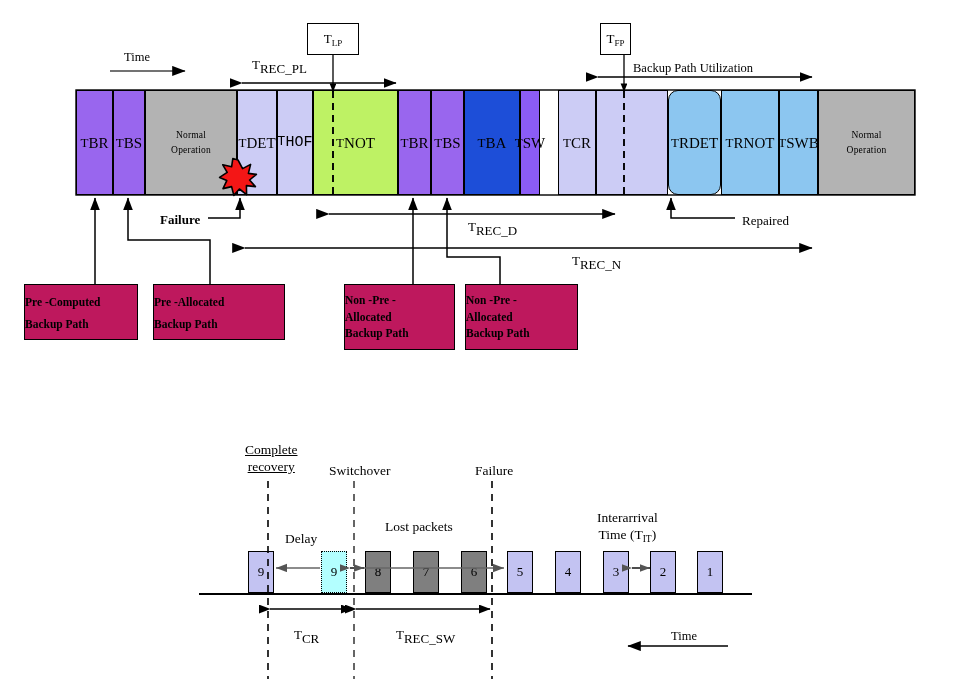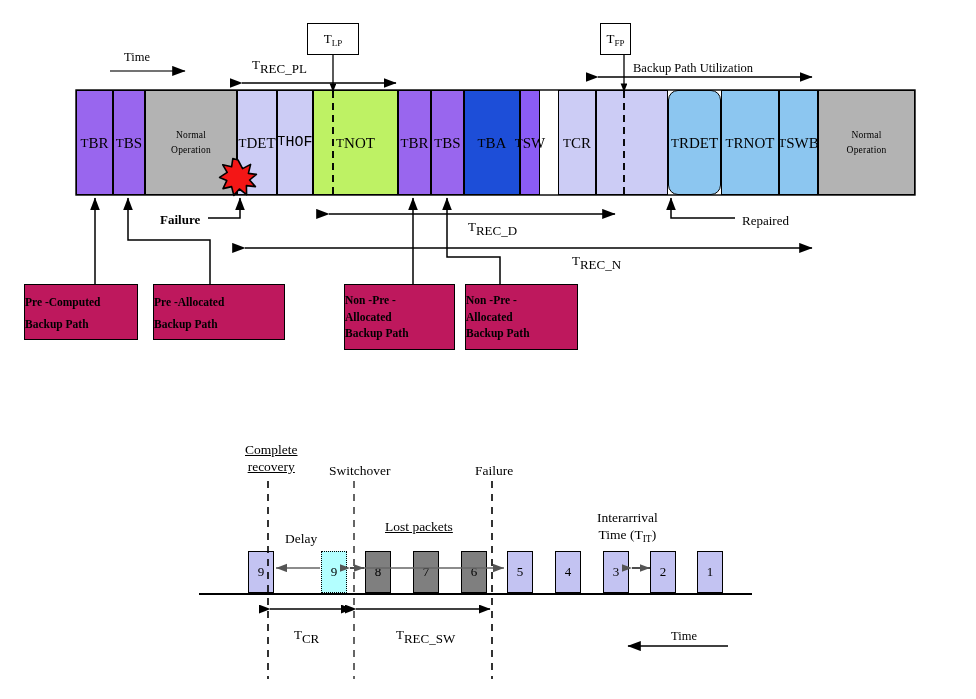--- a/index.html
+++ b/index.html
@@ -233,21 +233,21 @@
 
   <div class="txt small-head abs" style="left:124px; top:50px;">Time</div>
 
   <div id="bottom-headings">
       <div class="bot-label" style="left: 245px; top: 442px; text-decoration: underline;">Complete<br>recovery</div>
       <div class="bot-label" style="left: 329px; top: 463px;">Switchover</div>
       <div class="bot-label" style="left: 475px; top: 463px;">Failure</div>
     </div>
   <div id="bottom-inline">
       <div class="bot-label" style="left: 285px; top: 531px;">Delay</div>
-      <div class="bot-label" style="left: 385px; top: 519px; text-decoration: underline;">Lost packets</div>
+      <div class="bot-label" style="left: 385px; top: 519px;">Lost packets</div>
       <div class="bot-label" style="left: 597px; top: 510px;">Interarrival<br>Time (T<sub>IT</sub>)</div>
     </div>
   <div id="packets">
       <div class="packet p-lav" style="left: 248px;">
         <span>9</span>
       </div>
       <div class="packet p-cyan" style="left: 321px;">
         <span>9</span>
       </div>
       <div class="packet p-gray" style="left: 365px;">

